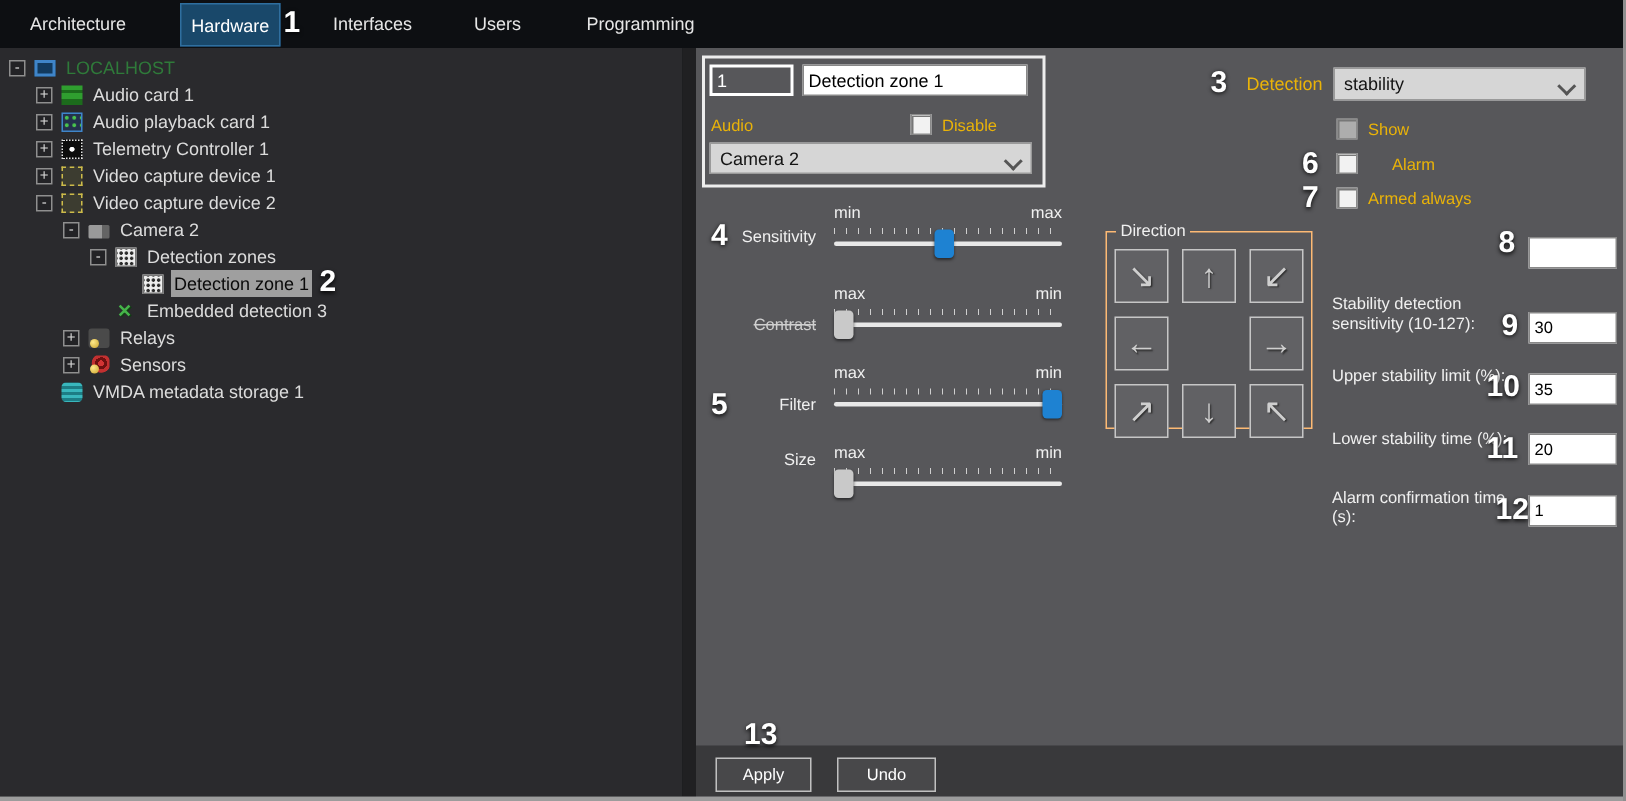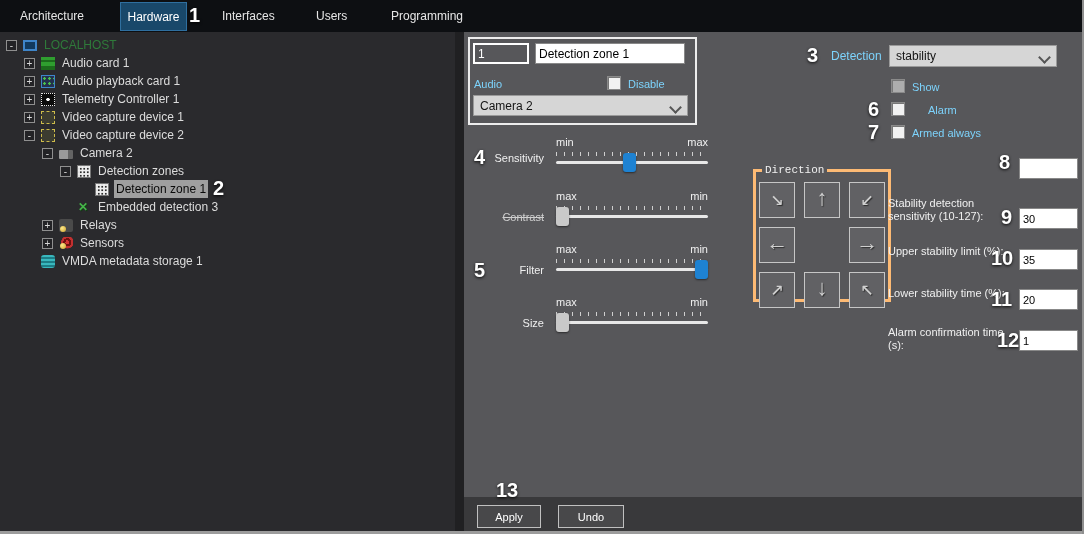--- a/index.html
+++ b/index.html
@@ -50,37 +50,37 @@
   .ic-sensor{background:radial-gradient(circle at 60% 40%,#d23434 0 2px,#6d1010 2px 4px,#c23030 4px 6px,transparent 6.5px);position:relative;}
   .ic-sensor::after{content:"";position:absolute;left:1px;bottom:1px;width:6px;height:6px;border-radius:50%;
     background:radial-gradient(circle at 35% 35%,#ffe98a,#caa22b);}
   .ic-storage{width:11px;height:13px;border-radius:3px;
     background:repeating-linear-gradient(180deg,#39b7bd 0 2px,#1d7d85 2px 4px);}
   
   .abs{position:absolute;box-sizing:border-box;}
   #groupbox{left:4px;top:5px;width:229px;height:88px;border:2px solid #ededed;}
   #id-input{left:9px;top:11px;width:56px;height:21px;background:transparent;border:2px solid #fff;color:#fff;font-size:12px;padding:0 3px;font-family:"Liberation Sans",sans-serif;}
   #name-input{left:71px;top:11px;width:150px;height:21px;background:#fff;border:1px solid #888;color:#000;font-size:12px;padding:0 3px;font-family:"Liberation Sans",sans-serif;}
-  .lbl{font-size:11px;color:#7dd3fc;}
+  .lbl{font-size:11px;color:#eab308;}
   .checkbox{width:14px;height:14px;background:#f2f2f2;border:1px solid #8a8a8a;box-shadow:inset 1px 1px 0 #777;}
   .checkbox.dim{background:#adadad;}
   .dropdown{background:#d6d6d6;color:#141414;font-size:12px;display:flex;align-items:center;padding:0 22px 0 6px;border:1px solid #9a9a9a;}
   .dropdown .chev{position:absolute;right:7px;top:7px;width:7px;height:7px;border-right:2px solid #555;border-bottom:2px solid #555;transform:rotate(45deg);}
   
   .slider{width:152px;height:40px;}
   .s-min{position:absolute;left:0;top:0;font-size:11px;color:#f0f0f0;}
   .s-max{position:absolute;right:0;top:0;font-size:11px;color:#f0f0f0;}
   .ticks{position:absolute;left:0;top:16px;width:100%;height:4px;
     background:repeating-linear-gradient(to right,#cfcfcf 0 1px,transparent 1px 8px);}
   .track{position:absolute;left:0;top:25px;width:100%;height:3px;background:#e8e8e8;border-radius:2px;}
   .thumb{position:absolute;top:17px;width:13px;height:19px;border-radius:3px;box-shadow:0 1px 2px rgba(0,0,0,.5);}
   .slabel{font-size:11px;color:#f0f0f0;text-align:right;width:86px;}
   .slabel.dim{color:#cfcfcf;text-decoration:line-through;}
   
-  #direction{left:273px;top:116px;width:138px;height:138px;border:3px solid #fdba74;margin:16px;padding:4px 0 0 0;font-family:Liberation Mono, monospace;}
+  #direction{left:273px;top:116px;width:138px;height:138px;border:1px solid #fdba74;margin:0;padding:4px 0 0 0;}
   #direction legend{font-size:11px;color:#f0f0f0;padding:0 3px;margin-left:6px;}
   #dirgrid{display:grid;grid-template-columns:repeat(3,36px);grid-template-rows:repeat(3,36px);gap:9px;justify-content:center;margin-top:2px;}
   .dirbtn{background:#616164;border:1px solid #c6c6c6;display:flex;align-items:center;justify-content:center;
     font-size:22px;color:#cfcfcf;text-shadow:1px 1px 1px #2e2e2e;line-height:1;}
   .dirbtn.empty{visibility:hidden;}
   
   .flabel{position:absolute;left:424px;width:128px;font-size:11px;line-height:13px;color:#f0f0f0;}
   .finput{position:absolute;left:555px;width:59px;height:21px;background:#fff;border:1px solid #888;color:#000;font-size:11px;padding:0 3px;box-sizing:border-box;font-family:"Liberation Sans",sans-serif;}
   
   .btn{position:absolute;top:8px;height:21px;background:#48484a;border:1px solid #c0c0c0;color:#fff;font-size:11px;
@@ -207,21 +207,21 @@
 
     <span class="abs slabel" style="left:-6px;top:232px">Filter</span>
     <div class="abs slider" style="left:92px;top:211px">
       <span class="s-min">max</span>
       <span class="s-max">min</span>
       <div class="ticks"></div>
       <div class="track"></div>
       <div class="thumb" style="left: 139px; background: rgb(30, 130, 210);"></div>
     </div>
 
-    <span class="abs slabel" style="left:-6px;top:285px">Size</span>
+    <span class="abs slabel" style="left:-6px;top:269px">Size</span>
     <div class="abs slider" style="left:92px;top:264px">
       <span class="s-min">max</span>
       <span class="s-max">min</span>
       <div class="ticks"></div>
       <div class="track"></div>
       <div class="thumb" style="left: 0px; background: rgb(201, 201, 201);"></div>
     </div>
 
     <fieldset class="abs" id="direction">
       <legend>Direction</legend>

